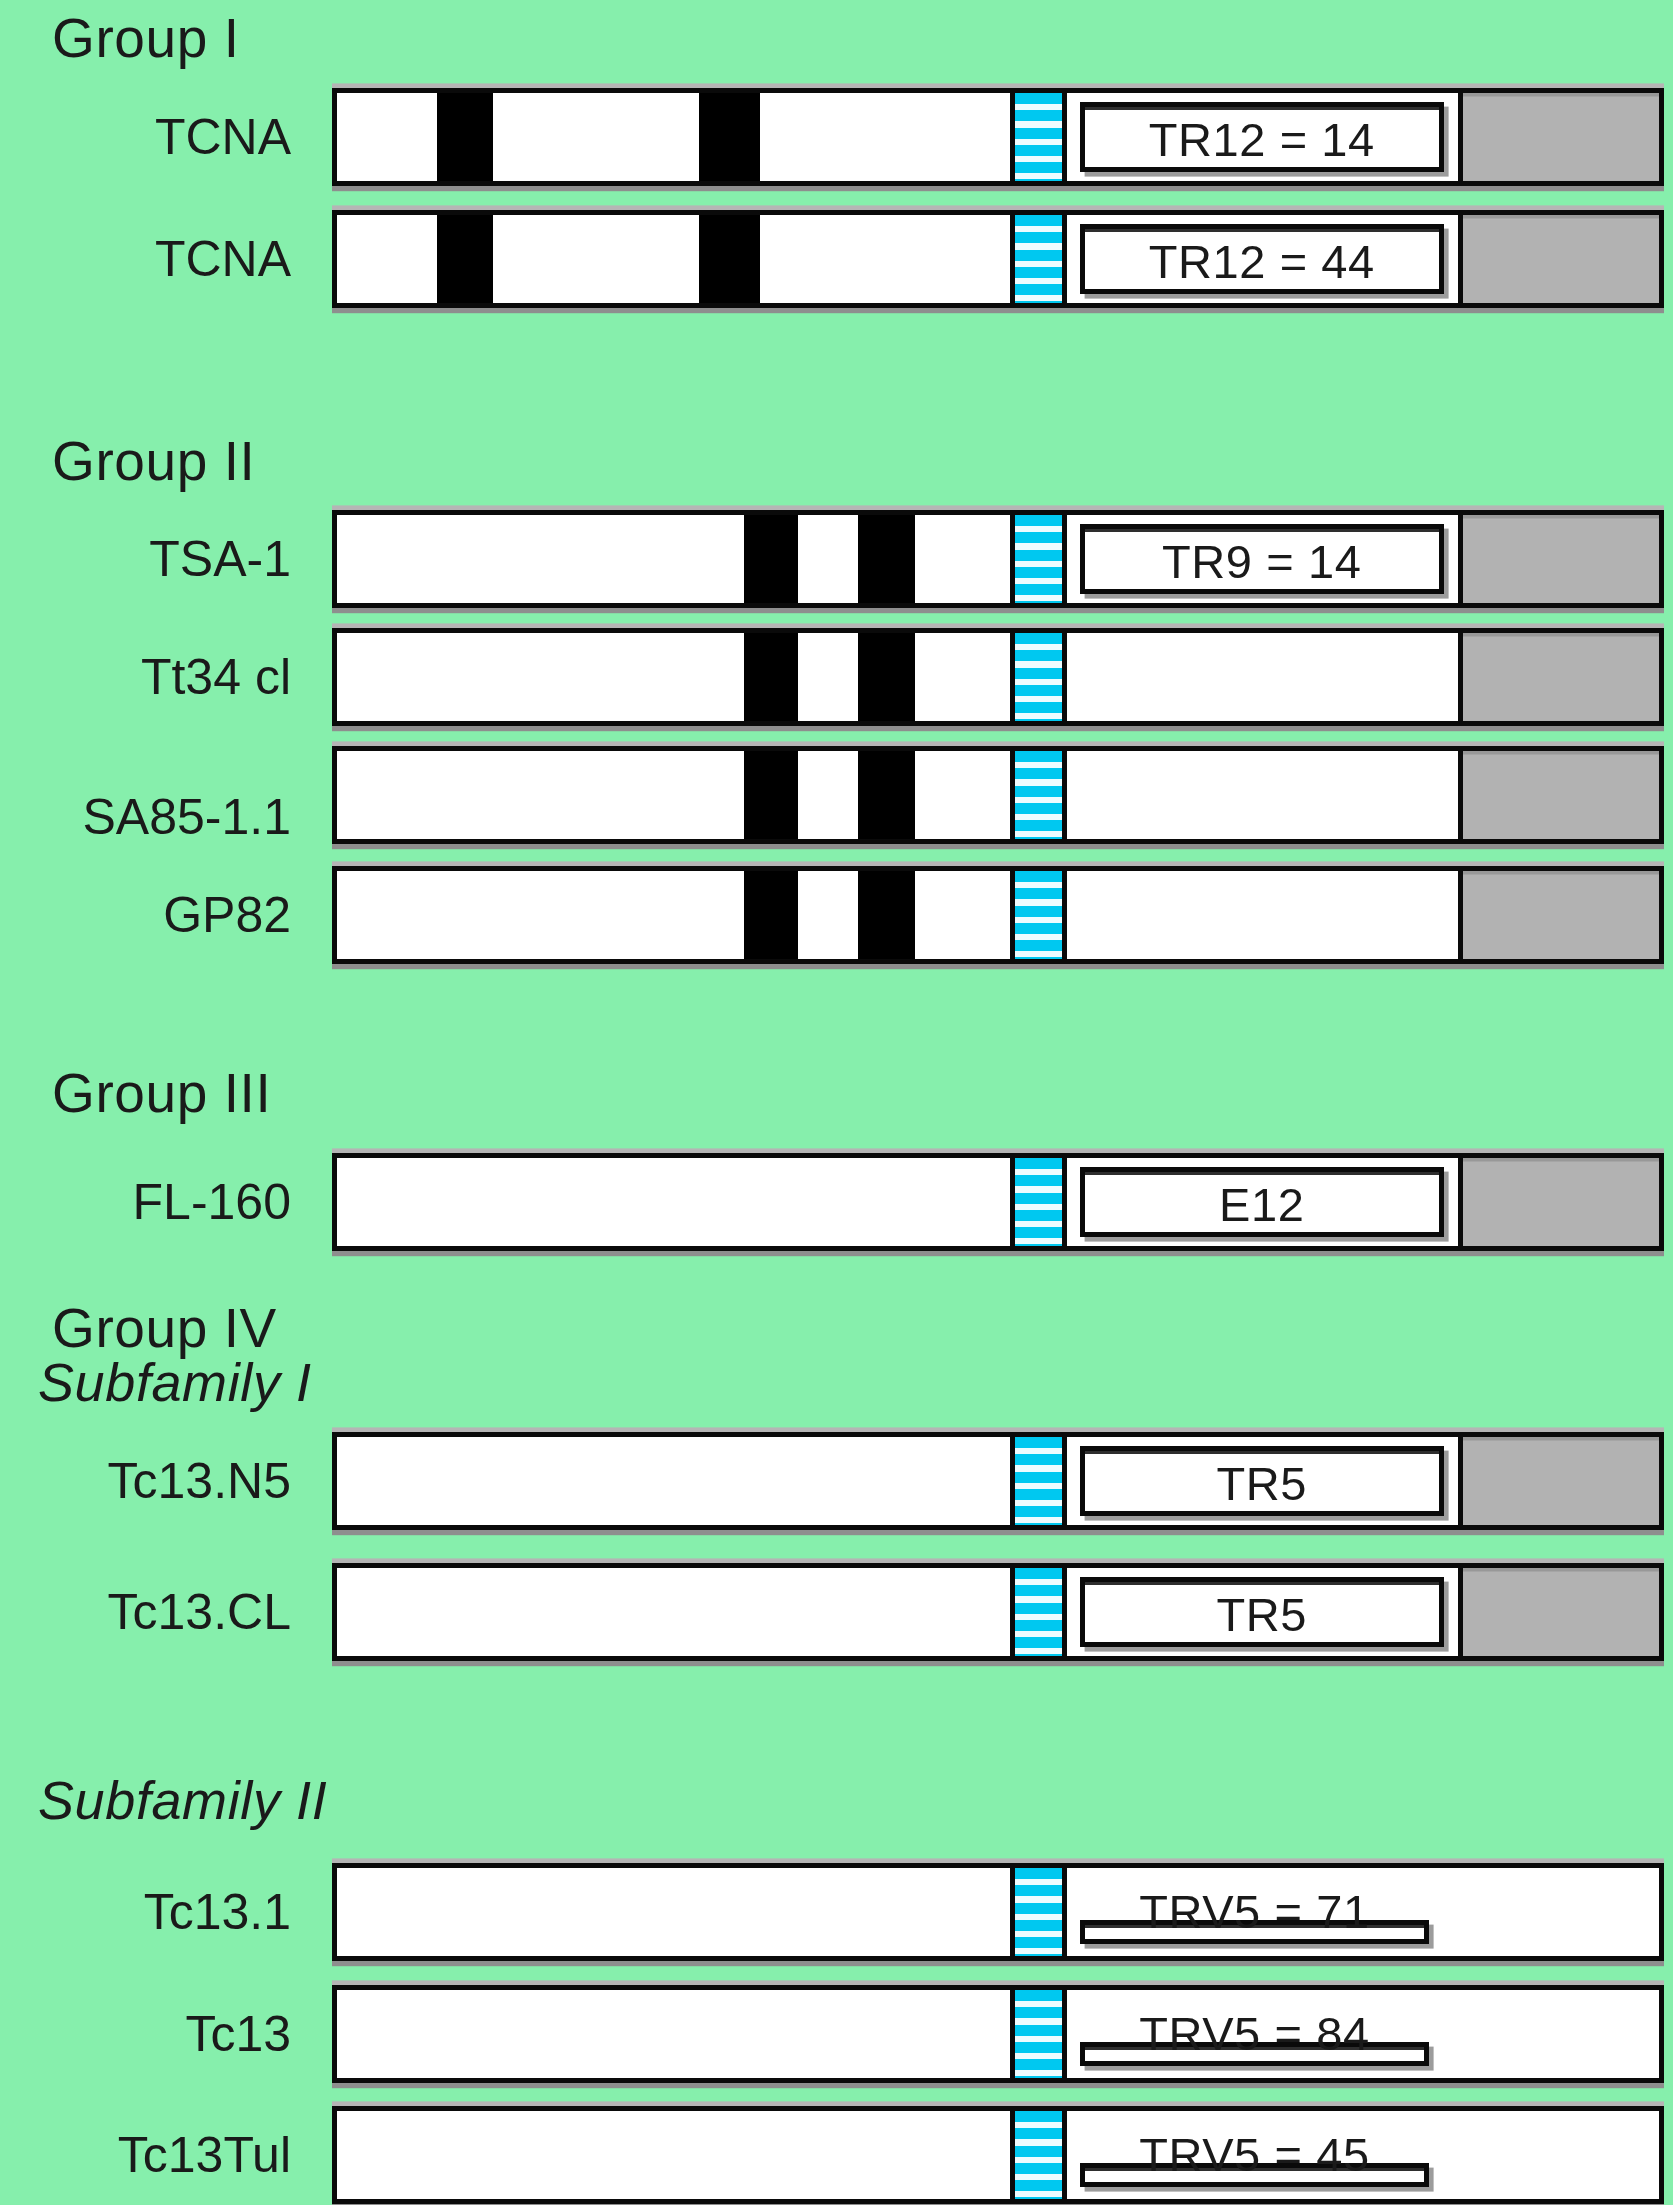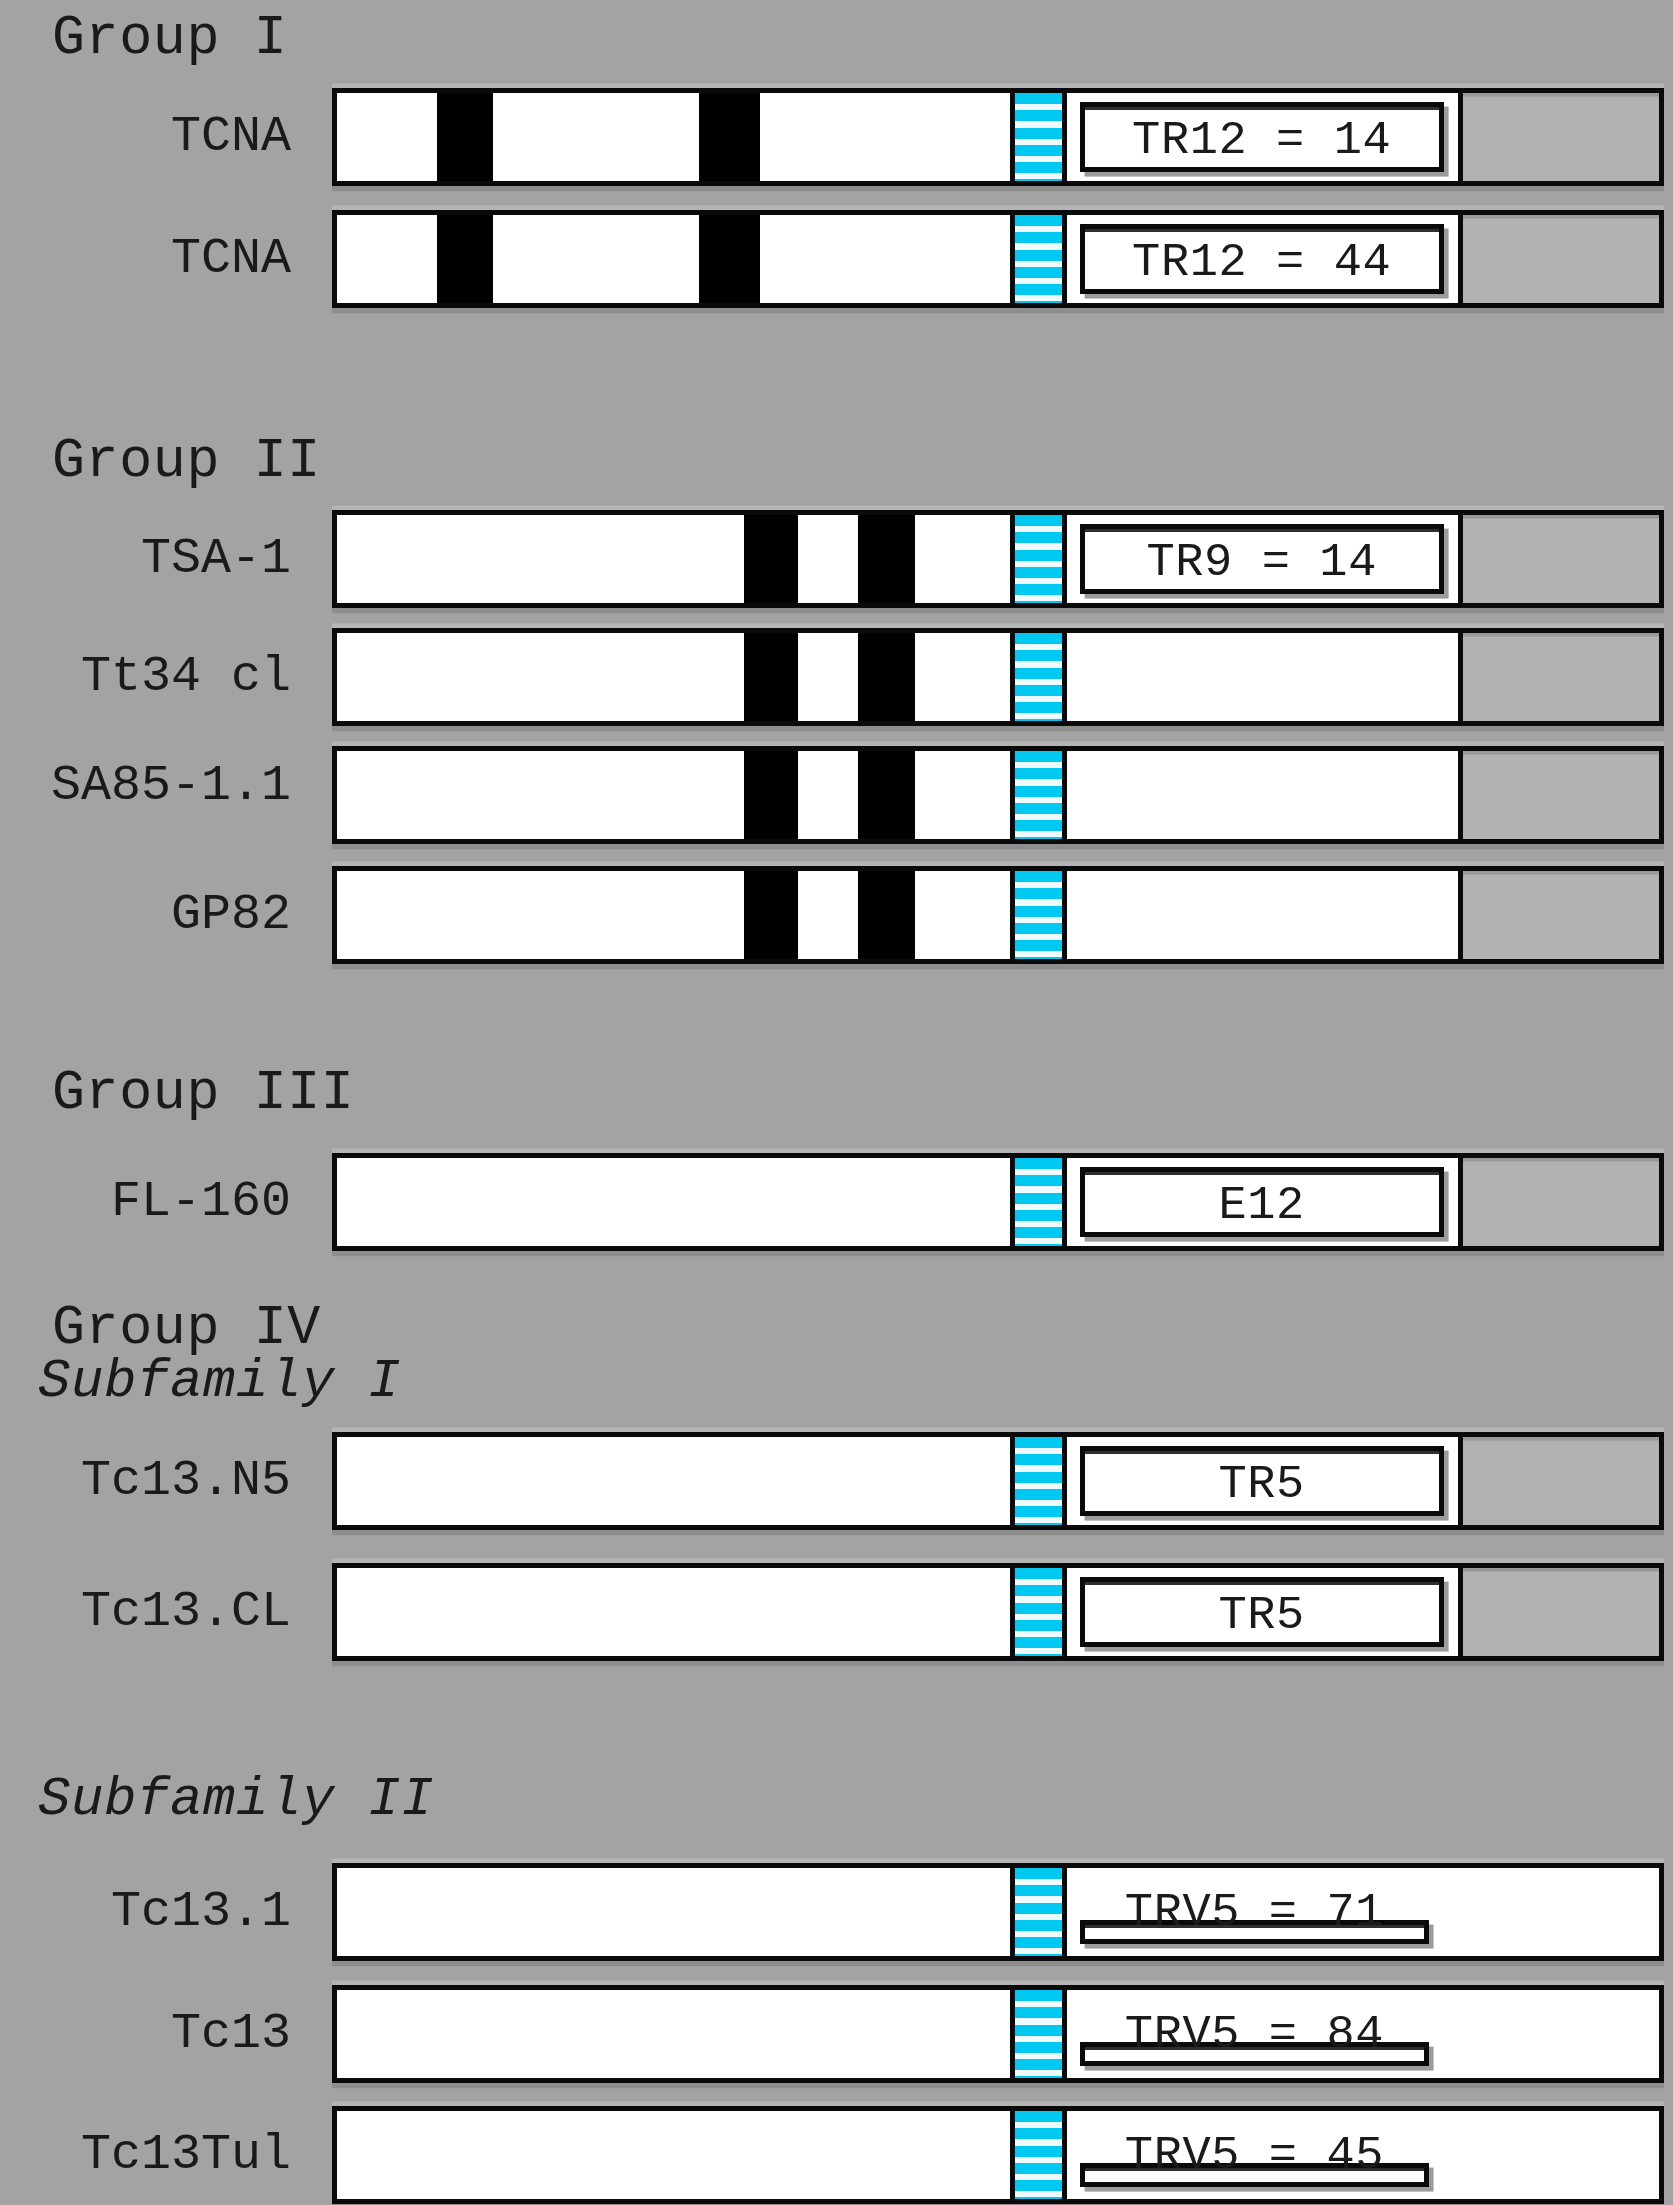--- a/index.html
+++ b/index.html
@@ -1,18 +1,18 @@
 <!DOCTYPE html>
 <html style="--bar-fill: #ffffff; --bar-border: #0a0a0a; --band: #000000; --stripe-cyan: #00c8f0; --stripe-light: #eefcff; --gray-segment: #b2b2b2; --outer-shadow: #8e8e8e; --outer-highlight: #b5b5b5; --box-shadow: #9c9c9c;font-size:9.2px"><head>
 <meta charset="utf-8">
 <style>
   html,body{margin:0;padding:0;background:#ffffff;}
   .canvas{
-    position:relative; width:1674px; height:2205px; background:#a3a3a3;
-    font-family:Liberation Mono, monospace; color:#1a1a1a; overflow:hidden;
+    position:relative; width:1674px; height:2205px; background:#86efac;
+    font-family:Liberation Sans, sans-serif; color:#1a1a1a; overflow:hidden;
   }
   .group-label{
     position:absolute; left:52px; font-size:55px; line-height:1.05;
     letter-spacing:0.6px; white-space:nowrap;
   }
   .group-label.italic{ left:7px; font-style:italic; font-size:54px;margin-left:31px; }
   .row-label{
     position:absolute; left:0; width:291px; text-align:right;
     font-size:50px; line-height:98px; white-space:nowrap;
   }
@@ -100,21 +100,21 @@
   </div>
 
   <div class="row-label" style="top:628px">Tt34 cl</div>
   <div class="bar g2" style="top:628px">
     <div class="band b1"></div>
     <div class="band b2"></div>
     <div class="stripe-seg"></div>
     <div class="gray-seg"></div>
   </div>
 
-  <div class="row-label" style="top:737px">SA85-1.1</div>
+  <div class="row-label" style="top:768px">SA85-1.1</div>
   <div class="bar g2" style="top:746px">
     <div class="band b1"></div>
     <div class="band b2"></div>
     <div class="stripe-seg"></div>
     <div class="gray-seg"></div>
   </div>
 
   <div class="row-label" style="top:866px">GP82</div>
   <div class="bar g2" style="top:866px">
     <div class="band b1"></div>

